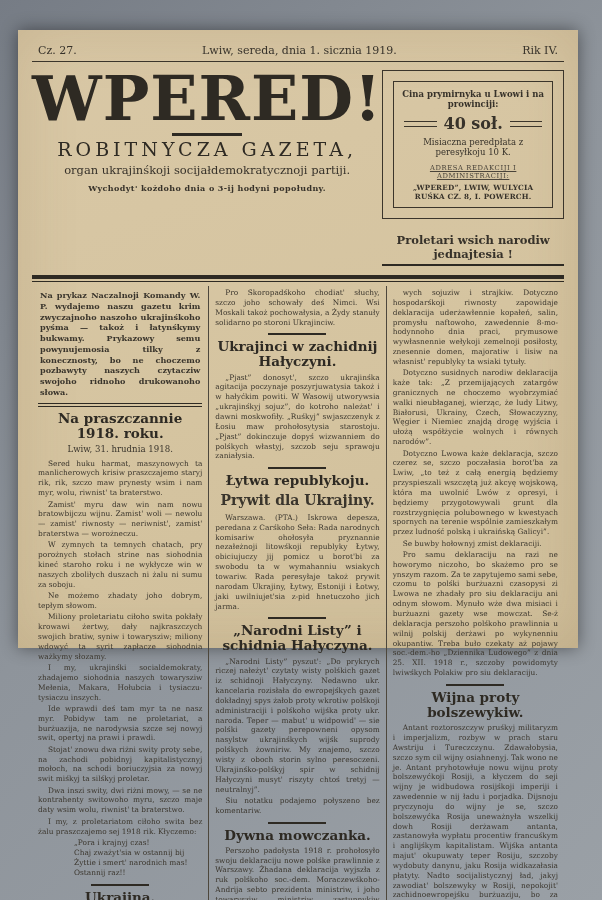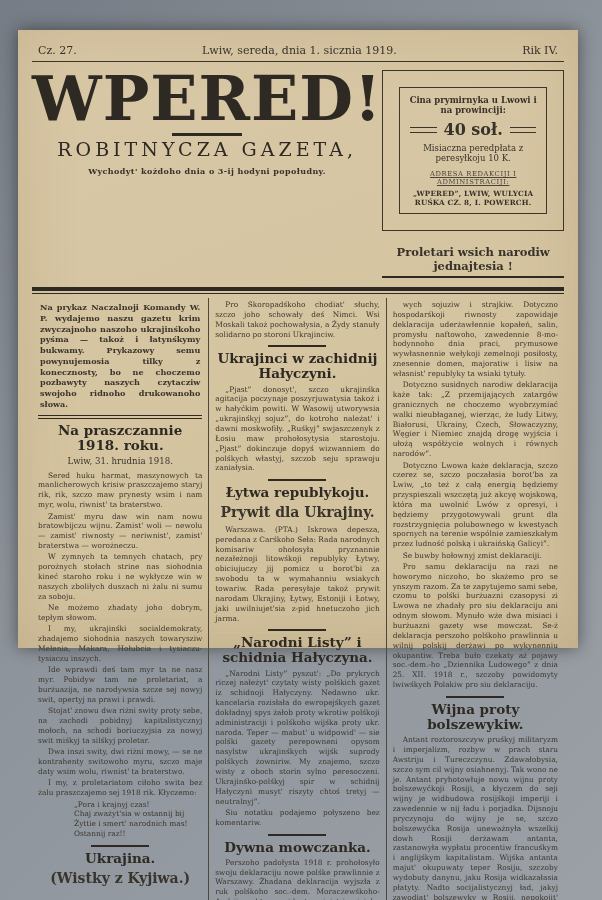--- a/index.html
+++ b/index.html
@@ -19,21 +19,21 @@
     font-size:11px;padding:2px 6px 4px 6px;border-bottom:1.5px solid #3b352b;}
   
   .masthead{display:flex;margin-top:8px;}
   .masthead-left{flex:1;text-align:center;}
   .nameplate{font-size:62px;font-weight:bold;line-height:.95;letter-spacing:1px;color:#2e2a23;}
   .ornament{width:70px;height:3px;background:#2e2a23;margin:4px auto 2px auto;}
   .gazeta{font-size:19px;letter-spacing:4px;margin-top:1px;color:#2e2a23;}
   .organ{font-size:11.5px;margin-top:3px;}
   .schedule{font-size:8px;font-weight:bold;margin-top:6px;letter-spacing:.4px;}
   .masthead-right{width:228px;}
-  .pricebox-outer{border:1px solid #3b352b;padding:16px;}
+  .pricebox-outer{border:1px solid #3b352b;padding:10px;}
   .pricebox-inner{border:1px solid #3b352b;padding:7px 8px 6px 8px;text-align:center;}
   .price-line1{font-size:8.5px;font-weight:bold;}
   .price-row{display:flex;align-items:center;gap:7px;margin:5px 2px 4px 2px;}
   .price-dash{flex:1;height:4px;border-top:1.5px solid #3b352b;border-bottom:1.5px solid #3b352b;}
   .price-value{font-size:16px;font-weight:bold;white-space:nowrap;}
   .price-line2{font-size:8.5px;margin-top:2px;}
   .addr-label{font-size:6.8px;letter-spacing:.6px;margin-top:7px;color:#4a443a;text-decoration:underline;}
   .addr{font-size:7.2px;font-weight:bold;margin-top:3px;letter-spacing:.2px;}
   .motto-wrap{text-align:center;margin-top:14px;}
   .motto{display:inline-block;font-weight:bold;font-size:11.5px;
@@ -64,20 +64,21 @@
     <span>Cz. 27.</span>
     <span>Lwiw, sereda, dnia 1. sicznia 1919.</span>
     <span>Rik IV.</span>
   </div>
 
   <div class="masthead">
     <div class="masthead-left">
       <div class="nameplate">WPERED!</div>
       <div class="ornament"></div>
       <div class="gazeta">ROBITNYCZA GAZETA,</div>
+      <div class="organ">organ ukrajinśkoji socijałdemokratycznoji partiji.</div>
       <div class="schedule">Wychodyt' kożdoho dnia o 3-ij hodyni popołudny.</div>
     </div>
     <div class="masthead-right">
       <div class="pricebox-outer">
         <div class="pricebox-inner">
           <div class="price-line1">Cina prymirnyka u Lwowi i na prowinciji:</div>
           <div class="price-row">
             <div class="price-dash"></div>
             <div class="price-value">40 soł.</div>
             <div class="price-dash"></div>
@@ -98,20 +99,21 @@
   <div class="columns">
     <div class="col col-a">
         <div class="notice">Na prykaz Naczalnoji Komandy W. P. wydajemo naszu gazetu krim zwyczajnoho naszoho ukrajinśkoho pyśma — takoż i łatynśkymy bukwamy. Prykazowy semu powynujemosia tilky z konecznosty, bo ne choczemo pozbawyty naszych czytacziw swojoho ridnoho drukowanoho słowa.</div>
         <div class="sep2"></div>
         <div class="art-h">Na praszczannie 1918. roku.</div>
         <div class="dateline">Lwiw, 31. hrudnia 1918.</div>
         <p class="para">Sered huku harmat, maszynowych ta manlicherowych krisiw praszczajemo staryj rik, rik, szczo maw prynesty wsim i nam myr, wolu, riwnist' ta braterstwo.</p>
         <p class="para">Zamist' myru daw win nam nowu bratowbijczu wijnu. Zamist' woli — newolu — zamist' riwnosty — neriwnist', zamist' braterstwa — worożneczu.</p>
         <p class="para">W zymnych ta temnych chatach, pry porożnych stołach strine nas siohodnia kineć staroho roku i ne wykłycze win w naszych zboliłych duszach ni żalu ni sumu za soboju.</p>
         <p class="para">Ne możemo zhadaty joho dobrym, tepłym słowom.</p>
+        <p class="para">Miliony proletariatu ciłoho swita pokłały krowawi żertwy, dały najkraszczych swojich bratiw, syniw i towarysziw; miliony wdowyć ta syrit zapłacze siohodnia ważkymy słozamy.</p>
         <p class="para">I my, ukrajinśki socialdemokraty, zhadajemo siohodnia naszych towarysziw Mełenia, Makara, Hołubcia i tysiaczu-tysiaczu inszych.</p>
         <p class="para">Ide wprawdi deś tam myr ta ne nasz myr. Pobidyw tam ne proletariat, a burżuazija, ne narodywsia szcze sej nowyj swit, opertyj na prawi i prawdi.</p>
         <p class="para">Stojat' znowu dwa riżni swity proty sebe, na zachodi pobidnyj kapitalistycznyj mołoch, na schodi boriuczyjsia za nowyj swit miśkyj ta silśkyj proletar.</p>
         <p class="para">Dwa inszi swity, dwi riżni mowy, — se ne kontrahenty switowoho myru, szczo maje daty wsim wolu, riwnist' ta braterstwo.</p>
         <p class="para">I my, z proletariatom ciłoho swita bez żalu praszczajemo sej 1918 rik. Kłyczemo:</p>
         <div class="verse">
           <div>„Pora i krajnyj czas!</div>
           <div>Chaj zważyt'sia w ostannij bij</div>
           <div>Żyttie i smert' narodnich mas!</div>
           <div>Ostannij raz!!</div>

